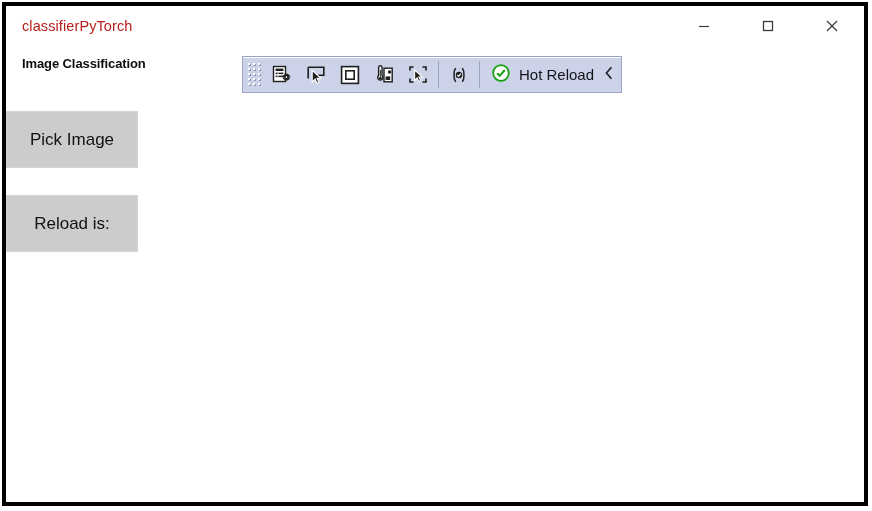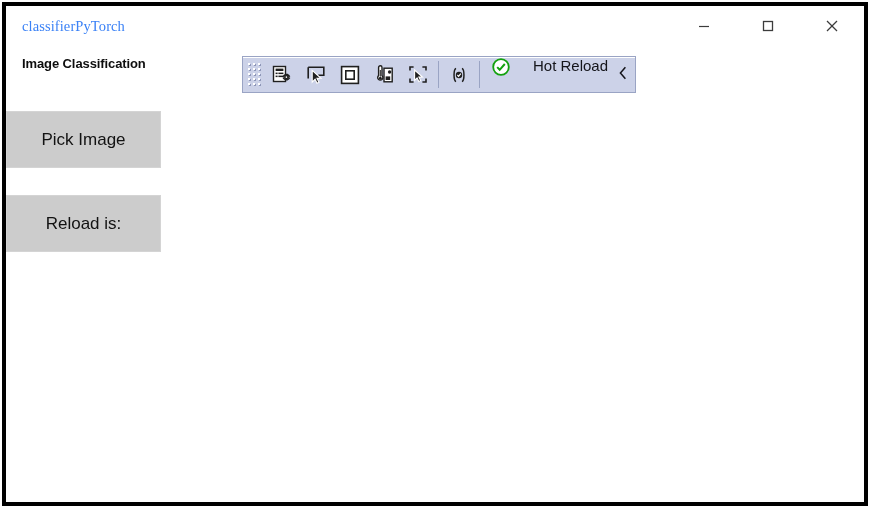--- a/index.html
+++ b/index.html
@@ -28,24 +28,23 @@
   
   #title-bar {
     position: absolute;
     left: 0; top: 0;
     width: 100%; height: 44px;
   }
   #window-title {
     position: absolute;
     left: 16px; top: 12px;
     font-size: 14.5px;
-    color: #3b82f6;
+    color: #b91c1c;
     letter-spacing: 0.1px;
     white-space: nowrap;
-    font-family: Liberation Serif, serif;
   }
   #window-controls {
     position: absolute;
     right: 0; top: 0;
     height: 44px;
     display: flex;
     align-items: flex-start;
   }
   .win-btn {
     width: 64px; height: 40px;
@@ -103,21 +102,22 @@
     cursor: default;
   }
   .tb-btn svg { display: block; }
   .tb-sep {
     width: 1px;
     margin: 4px 3px;
     background: #9aa4c4;
   }
   #hotreload-status {
     display: flex;
-    gap: 22px;
+    align-items: center;
+    gap: 8px;
     padding: 0 9px 0 8px;
     cursor: default;
   }
   #hotreload-label {
     font-size: 15px;
     color: #14141a;
     white-space: nowrap;
   }
   #hotreload-collapse {
     width: 18px;
@@ -127,21 +127,21 @@
   }
 
   
   #content-area {
     position: absolute;
     left: 0; top: 96px; right: 0; bottom: 0;
   }
   .app-button {
     position: absolute;
     left: 0;
-    width: 155px;
+    width: 132px;
     height: 57px;
     background: #cccccc;
     border: 1px solid #d4d4d4;
     color: #121212;
     font-size: 17px;
     font-family: "Liberation Sans", sans-serif;
     display: flex;
     align-items: center;
     justify-content: center;
     cursor: default;

